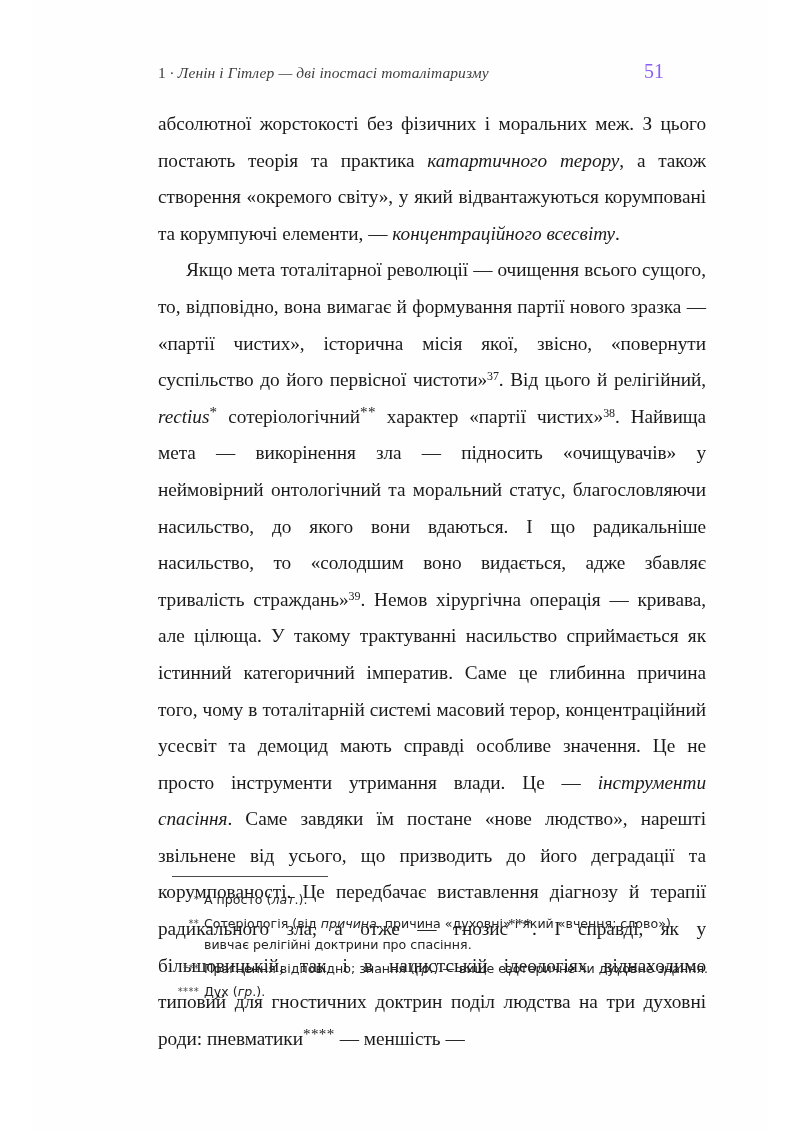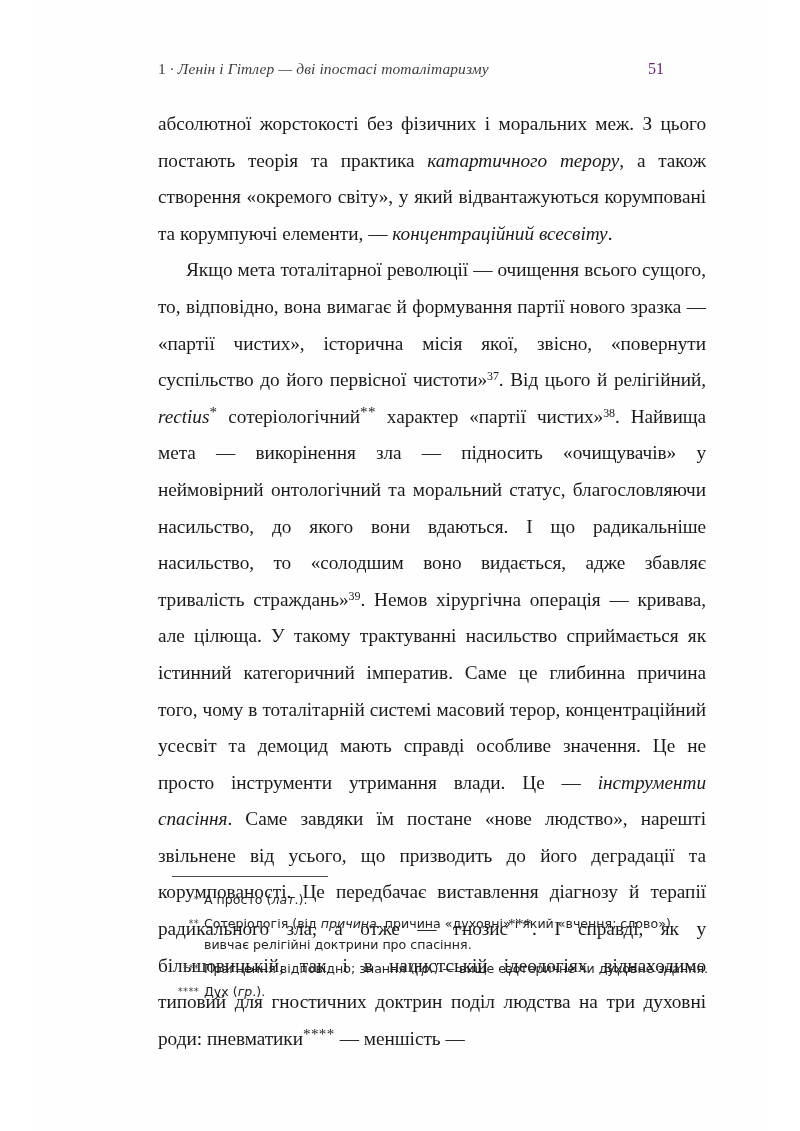--- a/index.html
+++ b/index.html
@@ -34,22 +34,22 @@
     font-style: italic;
     font-size: 15.5px;
     letter-spacing: 0.1px;
     color: #3d3d3d;
     white-space: nowrap;
   }
   .running-head-title .folio-inline {
     font-style: normal;
   }
   .running-head-page {
-    font-size: 16px;
-    color: #701a75;
+    font-size: 20px;
+    color: #8b5cf6;
     font-style: normal;
   }
 
   
   .textblock {
     position: absolute;
     top: 106px;
     left: 126px;
     width: 548px;
   }
@@ -129,21 +129,21 @@
 
 <div class="page">
 
   <div class="running-head">
     <div class="running-head-title"><span class="folio-inline">1</span> <span>·</span> <span>Ленін і Гітлер — дві іпостасі тоталітаризму</span></div>
     <div class="running-head-page">51</div>
   </div>
 
   <div class="textblock">
 
-    <p class="para"><span>абсолютної жорстокості без фізичних і моральних меж. З цього постають теорія та практика </span><em>катартичного терору</em><span>, а також створення «окремого світу», у який відвантажуються корумповані та корумпуючі елементи, — </span><em>концентраційний всесвіту</em><span>.</span></p>
+    <p class="para"><span>абсолютної жорстокості без фізичних і моральних меж. З цього постають теорія та практика </span><em>катартичного терору</em><span>, а також створення «окремого світу», у який відвантажуються корумповані та корумпуючі елементи, — </span><em>концентраційного всесвіту</em><span>.</span></p>
 
     <p class="para indent"><span>Якщо мета тоталітарної революції — очищення всього сущого, то, відповідно, вона вимагає й формування партії нового зразка — «партії чистих», історична місія якої, звісно, «повернути суспільство до його первісної чистоти»</span><sup>37</sup><span>. Від цього й релігійний, </span><em>rectius</em><sup class="ast">*</sup><span> сотеріологічний</span><sup class="ast">**</sup><span> характер «партії чистих»</span><sup>38</sup><span>. Найвища мета — викорінення зла — підносить «очищувачів» у неймовірний онтологічний та моральний статус, благословляючи насильство, до якого вони вдаються. І що радикальніше насильство, то «солодшим воно видається, адже збавляє тривалість страждань»</span><sup>39</sup><span>. Немов хірургічна операція — кривава, але цілюща. У такому трактуванні насильство сприймається як істинний категоричний імператив. Саме це глибинна причина того, чому в тоталітарній системі масовий терор, концентраційний усесвіт та демоцид мають справді особливе значення. Це не просто інструменти утримання влади. Це — </span><em>інструменти спасіння</em><span>. Саме завдяки їм постане «нове людство», нарешті звільнене від усього, що призводить до його деградації та корумпованості. Це передбачає виставлення діагнозу й терапії радикального зла, а отже — гнозис</span><sup class="ast">***</sup><span>. І справді, як у більшовицькій, так і в нацистській ідеологіях віднаходимо типовий для гностичних доктрин поділ людства на три духовні роди: пневматики</span><sup class="ast">****</sup><span> — меншість —</span></p>
 
   </div>
 
   <div class="footnotes">
 
     <div class="footnote-rule"></div>
 
     <div class="footnote">

